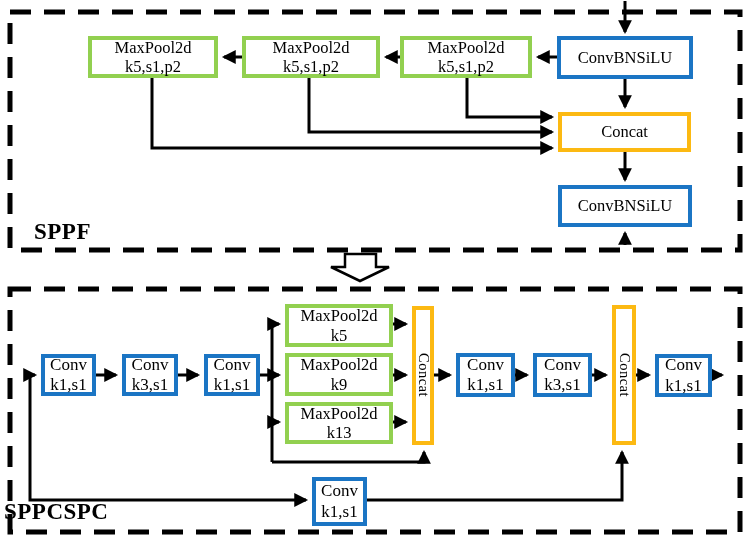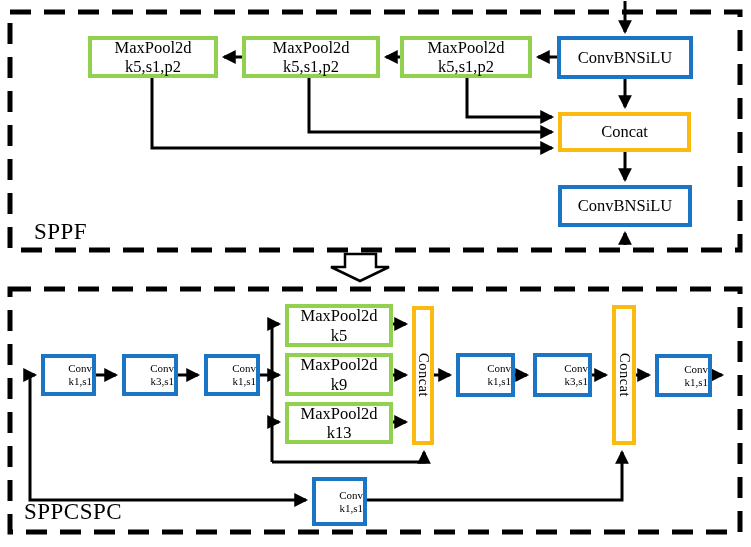--- a/index.html
+++ b/index.html
@@ -26,23 +26,23 @@
   .box.blue{border-color:var(--blue);}
   .vbox{
     position:absolute; background:#ffffff; border:4px solid var(--yellow);
     box-sizing:border-box; display:flex; align-items:center; justify-content:center;
   }
   .vbox .vtext{
     writing-mode:vertical-rl; text-orientation:sideways;
     font-size:14.5px; letter-spacing:0.5px;
   }
   .section-label{
-    position:absolute; font-size:23px; color:var(--text); letter-spacing:0.5px;
+    position:absolute; font-size:23px; color:var(--text); letter-spacing:0.5px;font-weight:bold;
   }
-  .bottom-conv{font-size:11px;align-items:flex-end;}
+  .bottom-conv{font-size:17px;}
 </style>
 </head>
 <body>
 
 <div id="stage">
 
   <svg id="connectors" viewBox="0 0 751 547" xmlns="http://www.w3.org/2000/svg">
     <defs>
       <marker id="ah" viewBox="0 0 10 10" refX="8.5" refY="5" markerWidth="5" markerHeight="4.6" orient="auto-start-reverse">
         <path d="M0,0 L10,5 L0,10 z" class="ahp"></path>
@@ -158,15 +158,15 @@
   <div class="box blue bottom-conv" style="left:655px;top:354px;width:57px;height:43px;">
     <span>Conv</span>
     <span>k1,s1</span>
   </div>
 
   <div class="box blue bottom-conv" style="left:312px;top:477px;width:55px;height:49px;">
     <span>Conv</span>
     <span>k1,s1</span>
   </div>
 
-  <div class="section-label" style="left:24px;top:499px;">SPPCSPC</div>
+  <div class="section-label" style="left:4px;top:499px;">SPPCSPC</div>
 
 </div>
 
 </body></html>

